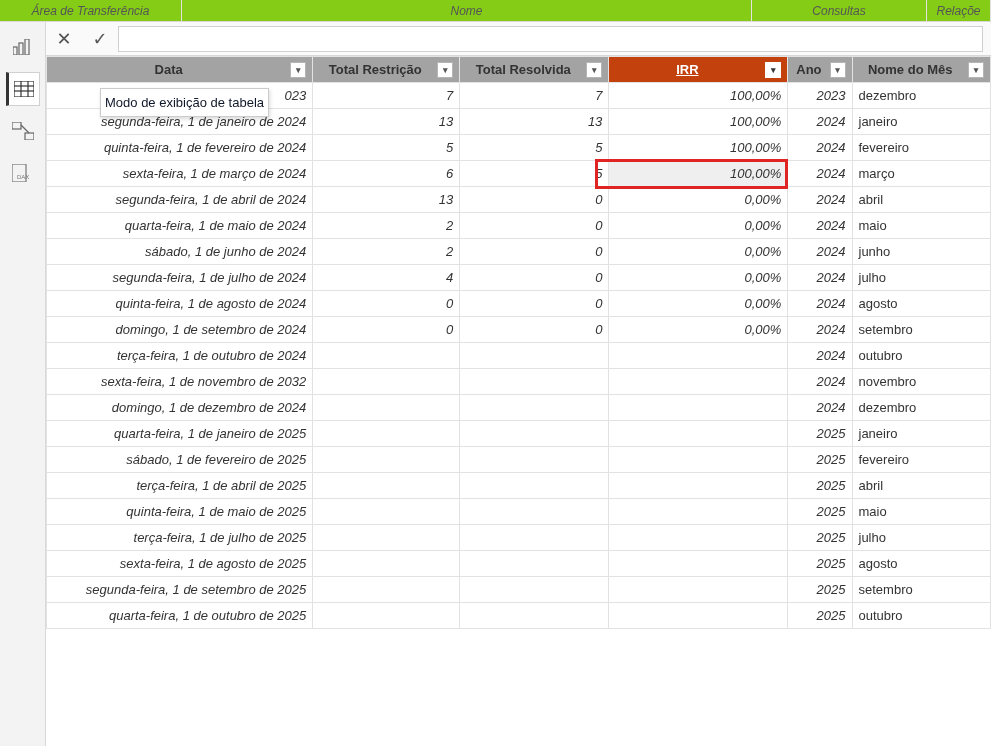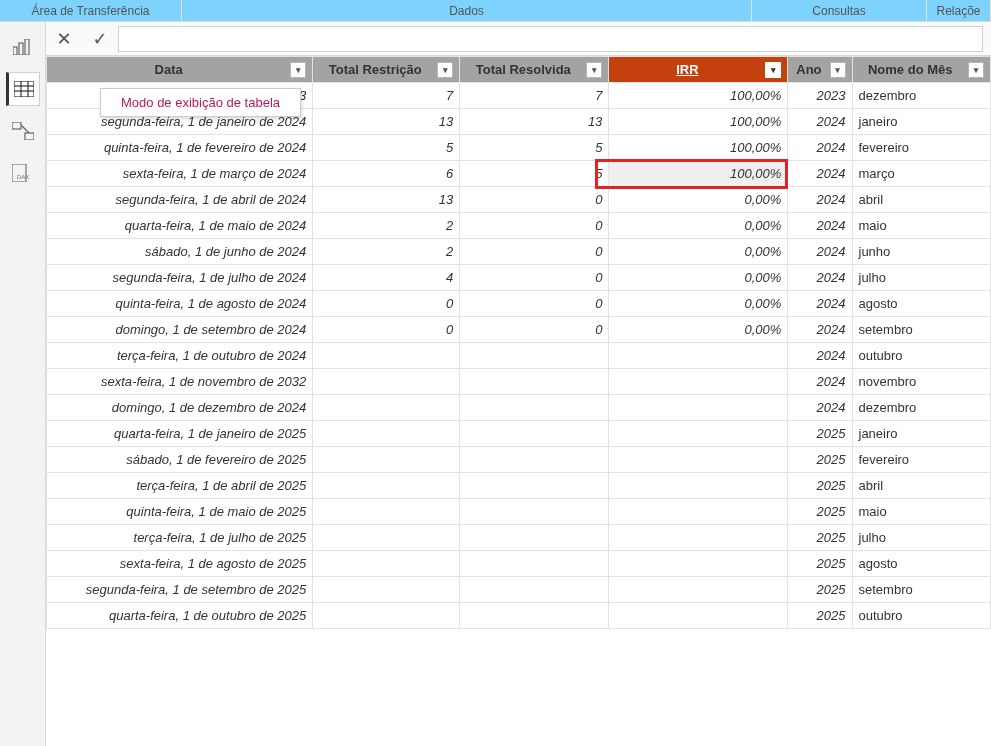--- a/index.html
+++ b/index.html
@@ -11,21 +11,22 @@
       width: 991px;
       height: 746px;
       overflow: hidden;
     }
     .ribbon-labels {
       display: flex;
       height: 22px;
       border-bottom: 1px solid #d8d8d8;
       font-size: 12px;
       color: #555;
-      background: #7dd3fc;
+      background: #84cc16;
+      font-style: italic;
     }
     .ribbon-labels > div {
       border-right: 1px solid #e3e3e3;
       display: flex;
       align-items: center;
       justify-content: center;
       padding: 0 8px;
     }
     .rl-transfer { width: 182px; }
     .rl-dados { flex: 1; }
@@ -153,34 +154,34 @@
       border: 3px solid #e02424;
       pointer-events: none;
       z-index: 50;
     }
     .tooltip {
       position: absolute;
       top: 32px;
       left: 54px;
       background: #fff;
       border: 1px solid #ccc;
-      padding: 6px 20px;
+      padding: 6px 4px;
       font-size: 13px;
-      color: #be185d;
+      color: #0f172a;
       box-shadow: 1px 2px 4px rgba(0,0,0,0.15);
       z-index: 60;
     }
     td.irr-sel { background: #efefef; }
   </style>
 </head>
 <body>
 
 <div class="ribbon-labels">
   <div class="rl-transfer">Área de Transferência</div>
-  <div class="rl-dados">Dados</div>
+  <div class="rl-dados">Nome</div>
   <div class="rl-consultas">Consultas</div>
   <div class="rl-relacoes">Relaçõe</div>
 </div>
 
 <div class="workarea">
   <div class="left-rail">
     <div class="rail-btn">
       <svg width="20" height="16" viewBox="0 0 20 16">
         <rect x="0" y="8" width="4" height="8" fill="none" stroke="#666" stroke-width="1.2"></rect>
         <rect x="6" y="4" width="4" height="12" fill="none" stroke="#666" stroke-width="1.2"></rect>

